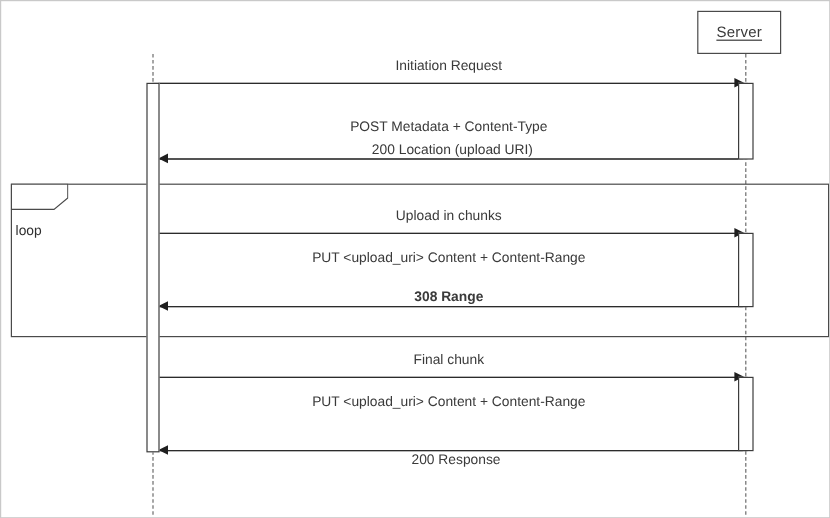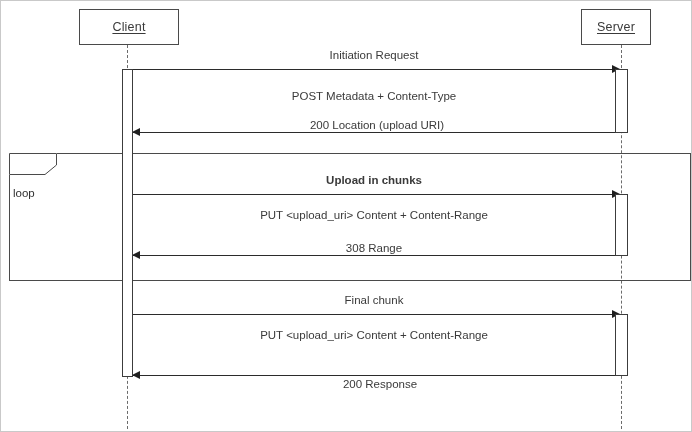--- a/index.html
+++ b/index.html
@@ -146,57 +146,54 @@
 
   <div class="fragment-tab" style="left:8px; top:152px; width:48px; height:22px;"></div>
   <svg class="fragment-tab-outline" style="position:absolute; left:8px; top:152px; width:48px; height:22px; z-index:10;" viewBox="0 0 48 22" preserveAspectRatio="none">
     <path d="M0.5,0.5 L47.5,0.5 L47.5,12 L36,21.5 L0.5,21.5 Z" fill="#ffffff" stroke="#4a4a4a" stroke-width="1"></path>
   </svg>
   <div class="fragment-tab-label" style="left:12px; top:154px; z-index:12;margin-top:32px;">loop</div>
 
   <div class="lifeline" style="left:126px; top:44px; height:384px;"></div>
   <div class="lifeline" style="left:620px; top:44px; height:384px;"></div>
 
-  <div class="participant-box" style="left:78px; top:8px; width:100px; height:36px;">
-    <span class="participant-label">Client</span>
-  </div>
 
   <div class="participant-box" style="left:580px; top:8px; width:70px; height:36px;">
     <span class="participant-label">Server</span>
   </div>
 
   <div class="activation" style="left:121px; top:68px; width:11px; height:308px;"></div>
 
   <div class="activation" style="left:614px; top:68px; width:13px; height:64px;"></div>
   <div class="activation" style="left:614px; top:193px; width:13px; height:62px;"></div>
   <div class="activation" style="left:614px; top:313px; width:13px; height:62px;"></div>
 
   <div class="caption" style="left:131px; top:47px; width:484px;">Initiation Request</div>
 
   <div class="msg-frame" style="left:126px; top:68px; width:496px; height:64px;"></div>
 
   <div class="arrow-line" style="left:131px; top:68px; width:487px;"></div>
   <div class="arrow-head right" style="left:611px; top:63.5px;"></div>
-  <div class="caption" style="left:131px; top:88px; width:484px;">POST Metadata + Content-Type</div>
+  <div class="caption" style="left:131px; top:98px; width:484px;">POST Metadata + Content-Type</div>
 
   <div class="arrow-line" style="left:131px; top:131px; width:487px;"></div>
   <div class="arrow-head left" style="left:131px; top:126.5px;"></div>
   <div class="caption" style="left:148px; top:117px; width:456px;">200 Location (upload URI)</div>
 
-  <div class="caption" style="left:131px; top:172px; width:484px;font-weight:bold;">Upload in chunks</div>
+  <div class="caption" style="left:131px; top:172px; width:484px;">Upload in chunks</div>
 
   <div class="msg-frame" style="left:126px; top:193px; width:496px; height:62px;"></div>
 
   <div class="arrow-line" style="left:131px; top:193px; width:487px;"></div>
   <div class="arrow-head right" style="left:611px; top:188.5px;"></div>
   <div class="caption" style="left:131px; top:207px; width:484px;">PUT &lt;upload_uri&gt; Content + Content-Range</div>
 
   <div class="arrow-line" style="left:131px; top:254px; width:487px;"></div>
   <div class="arrow-head left" style="left:131px; top:249.5px;"></div>
-  <div class="caption" style="left:131px; top:240px; width:484px;">308 Range</div>
+  <div class="caption" style="left:131px; top:240px; width:484px;font-weight:bold;">308 Range</div>
 
   <div class="caption" style="left:131px; top:292px; width:484px;">Final chunk</div>
 
   <div class="msg-frame" style="left:126px; top:313px; width:496px; height:62px;"></div>
 
   <div class="arrow-line" style="left:131px; top:313px; width:487px;"></div>
   <div class="arrow-head right" style="left:611px; top:308.5px;"></div>
   <div class="caption" style="left:131px; top:327px; width:484px;">PUT &lt;upload_uri&gt; Content + Content-Range</div>
 
   <div class="arrow-line" style="left:131px; top:374px; width:487px;"></div>

